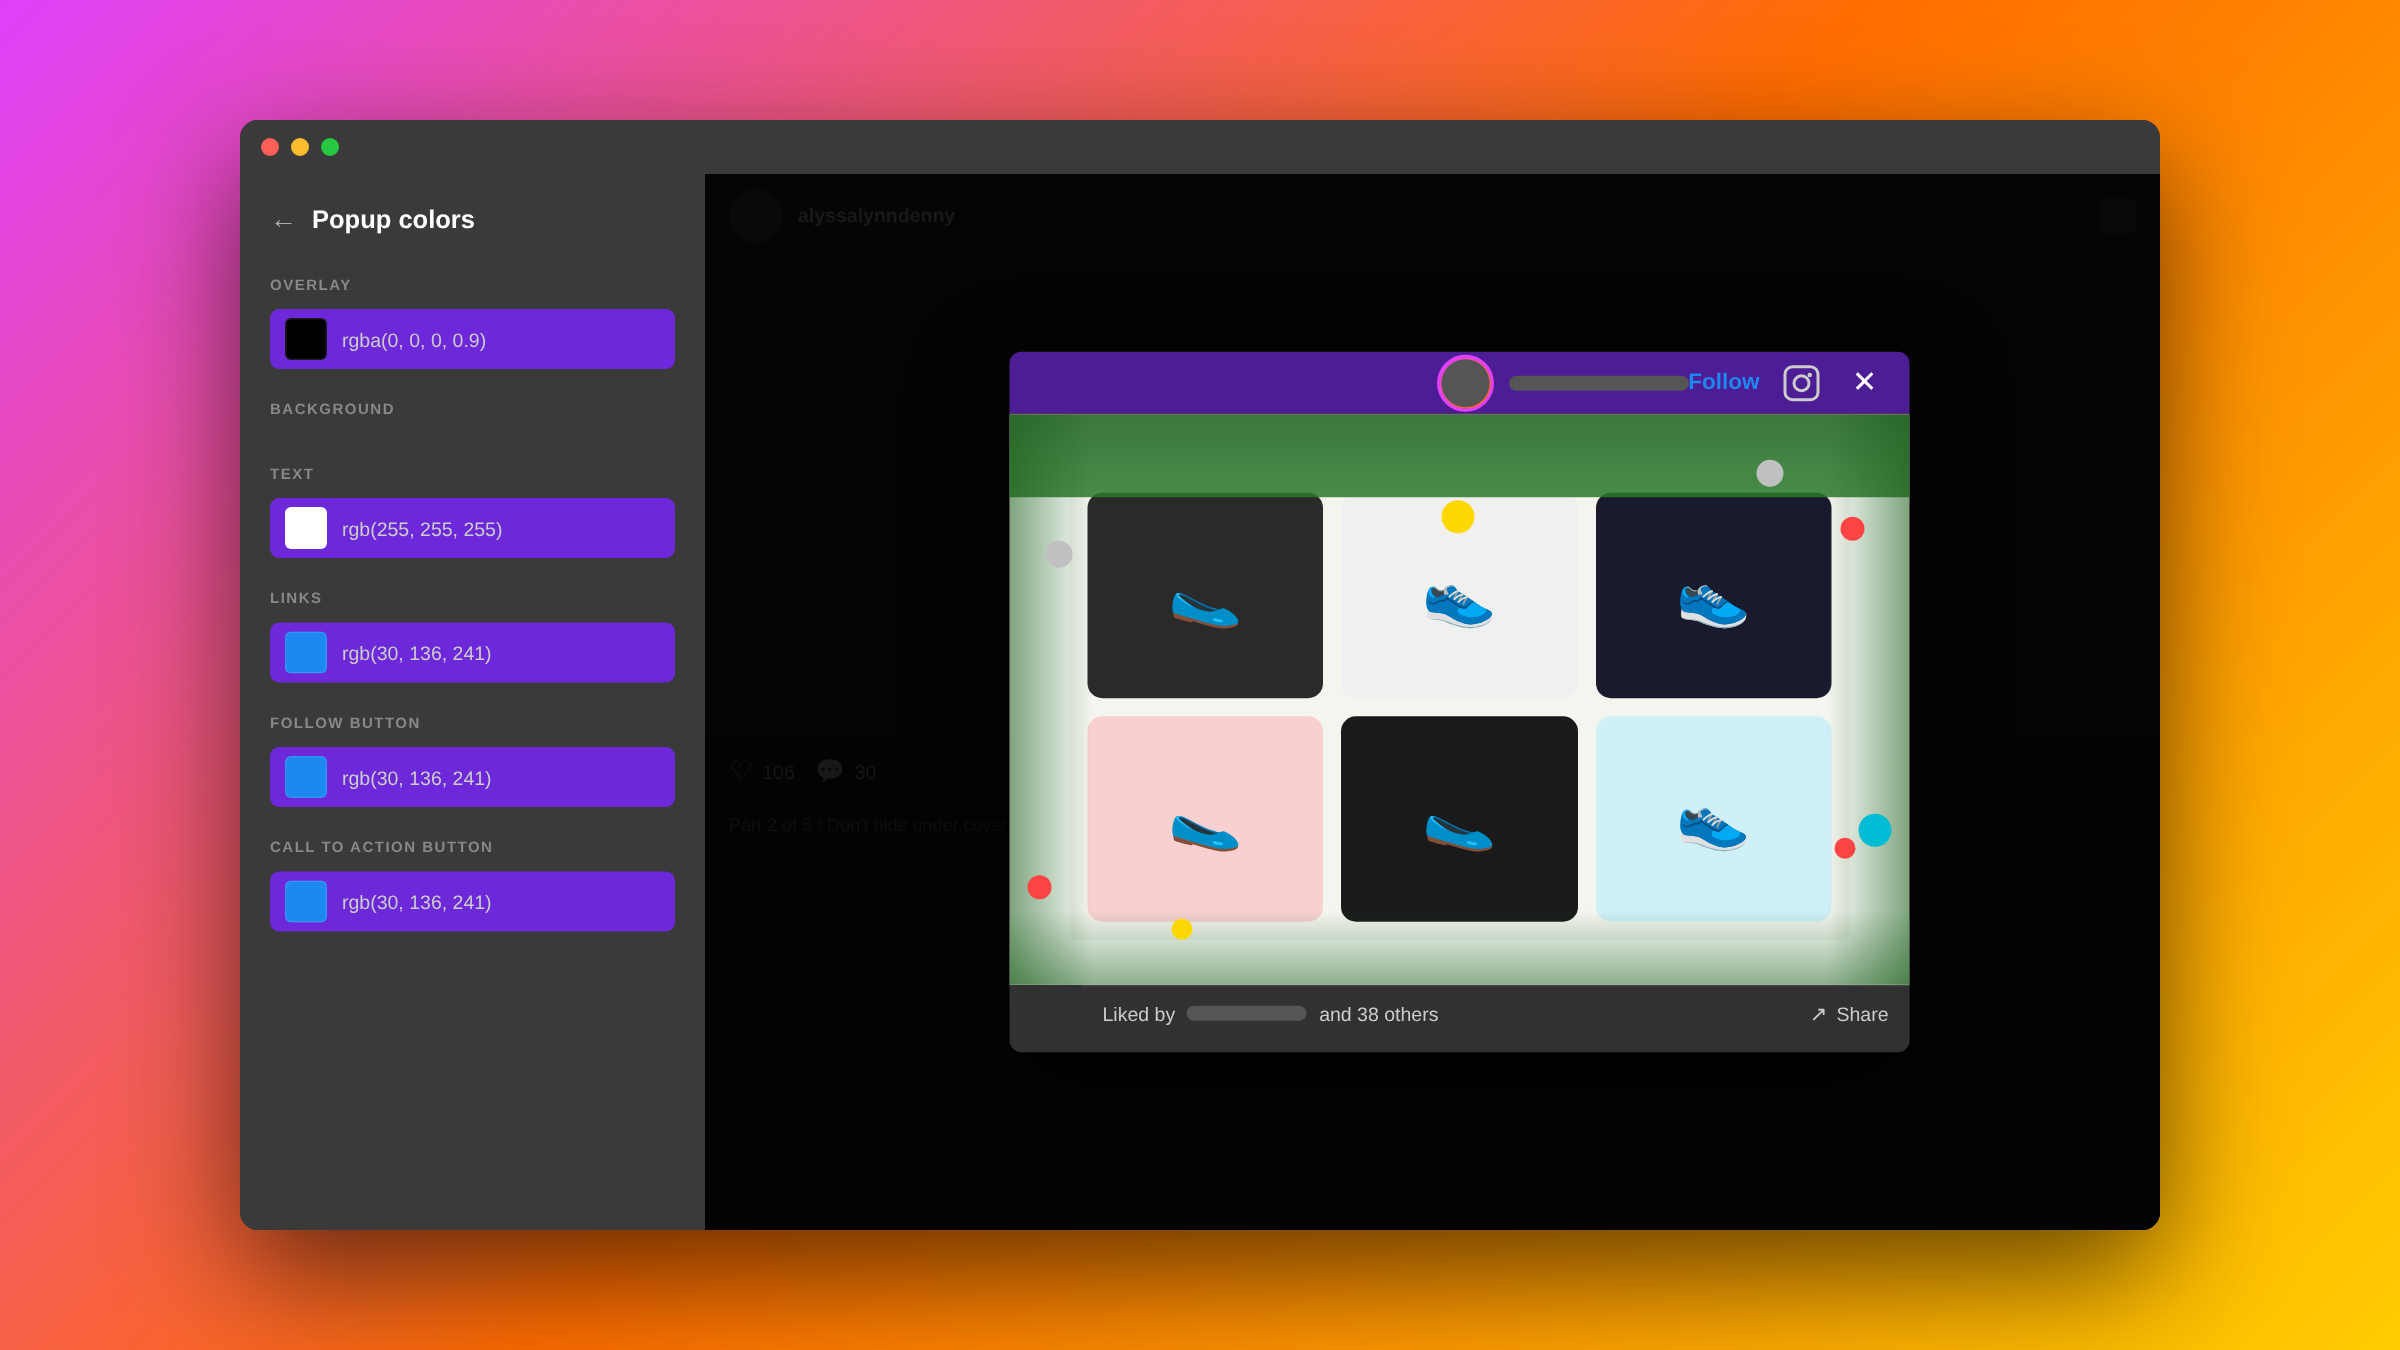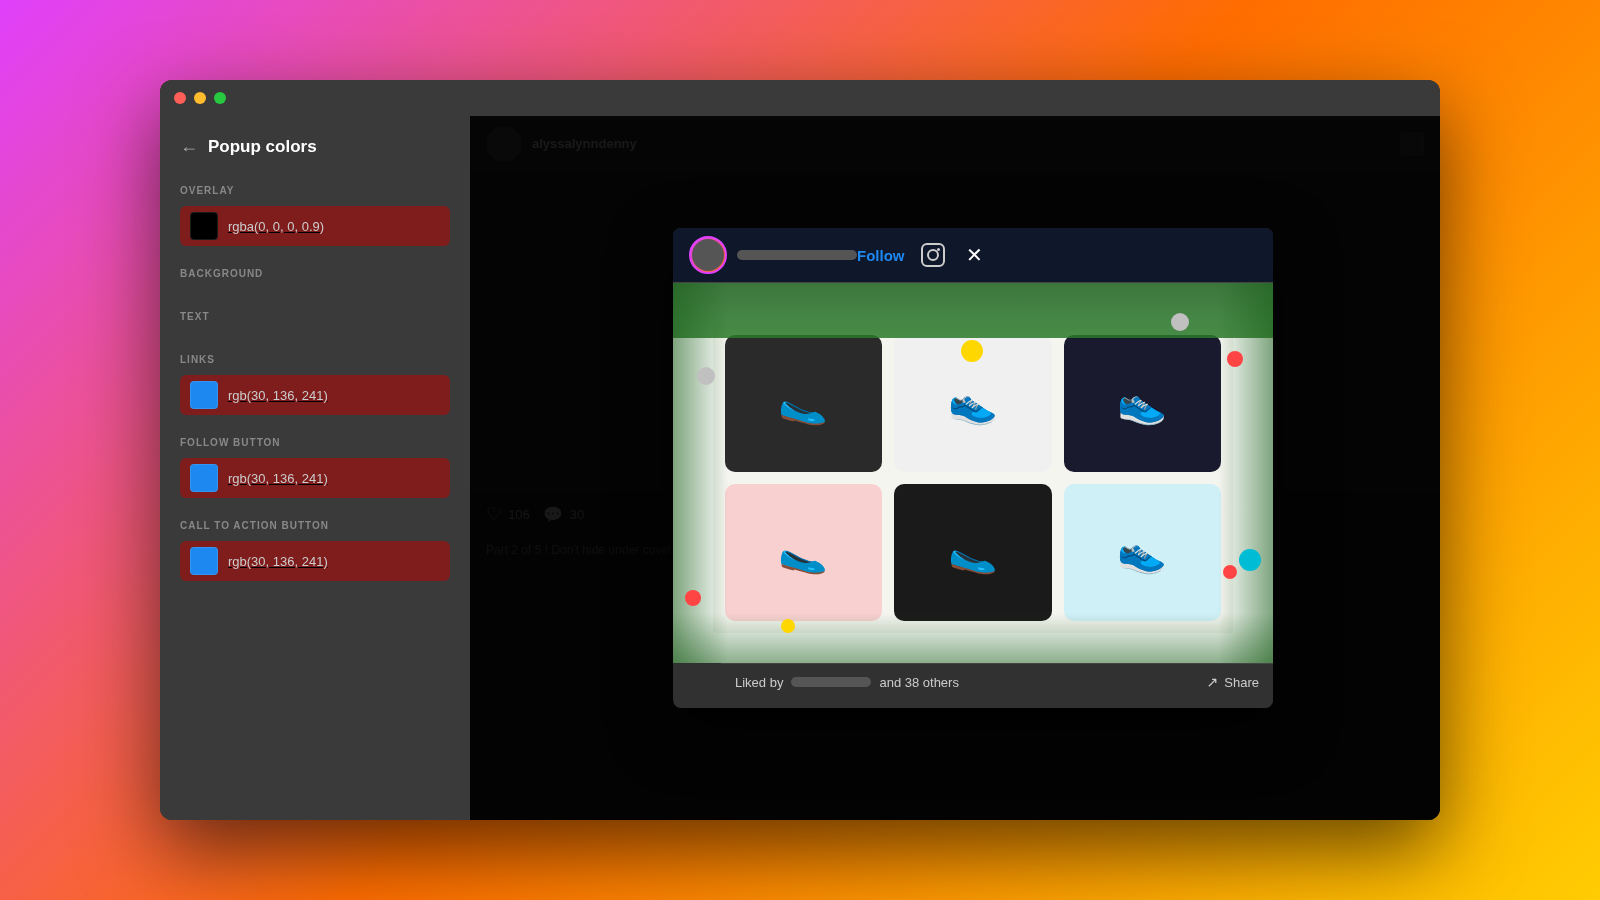--- a/index.html
+++ b/index.html
@@ -92,26 +92,25 @@
       font-weight: 700;
       letter-spacing: 1px;
       color: #888;
       text-transform: uppercase;
       margin-bottom: 10px;
     }
 
     .color-row {
       display: flex;
       align-items: center;
-      background: #7f1d1d;
+      background: #6d28d9;
       border-radius: 6px;
       padding: 6px 10px;
       gap: 10px;
       cursor: pointer;
-      text-decoration: underline;
     }
 
     .color-swatch {
       width: 28px;
       height: 28px;
       border-radius: 4px;
       flex-shrink: 0;
       border: 1px solid rgba(255,255,255,0.1);
     }
 
@@ -198,26 +197,26 @@
       transform: translate(-47%, -50%);
       width: 600px;
       background: #313131;
       border-radius: 8px;
       overflow: hidden;
       box-shadow: 0 20px 60px rgba(0,0,0,0.7);
     }
 
     
     .popup-header {
-      height: 55px;
-      background: #0f172a;
+      height: 42px;
+      background: #4c1d95;
       display: flex;
       align-items: center;
       padding: 0 16px;
-      justify-content: flex-start;
+      justify-content: flex-end;
       border-bottom: 1px solid #444;
     }
 
     .popup-user-row {
       display: flex;
       align-items: center;
       gap: 10px;
     }
 
     .popup-avatar {
@@ -411,20 +410,24 @@
           <span class="color-value">rgba(0, 0, 0, 0.9)</span>
         </div>
       </div>
 
       <div class="color-section">
         <div class="section-label">BACKGROUND</div>
       </div>
 
       <div class="color-section">
         <div class="section-label">TEXT</div>
+        <div class="color-row">
+          <div class="color-swatch" style="background:#ffffff;"></div>
+          <span class="color-value">rgb(255, 255, 255)</span>
+        </div>
       </div>
 
       <div class="color-section">
         <div class="section-label">LINKS</div>
         <div class="color-row">
           <div class="color-swatch" style="background:#1e88f1;"></div>
           <span class="color-value">rgb(30, 136, 241)</span>
         </div>
       </div>
 

